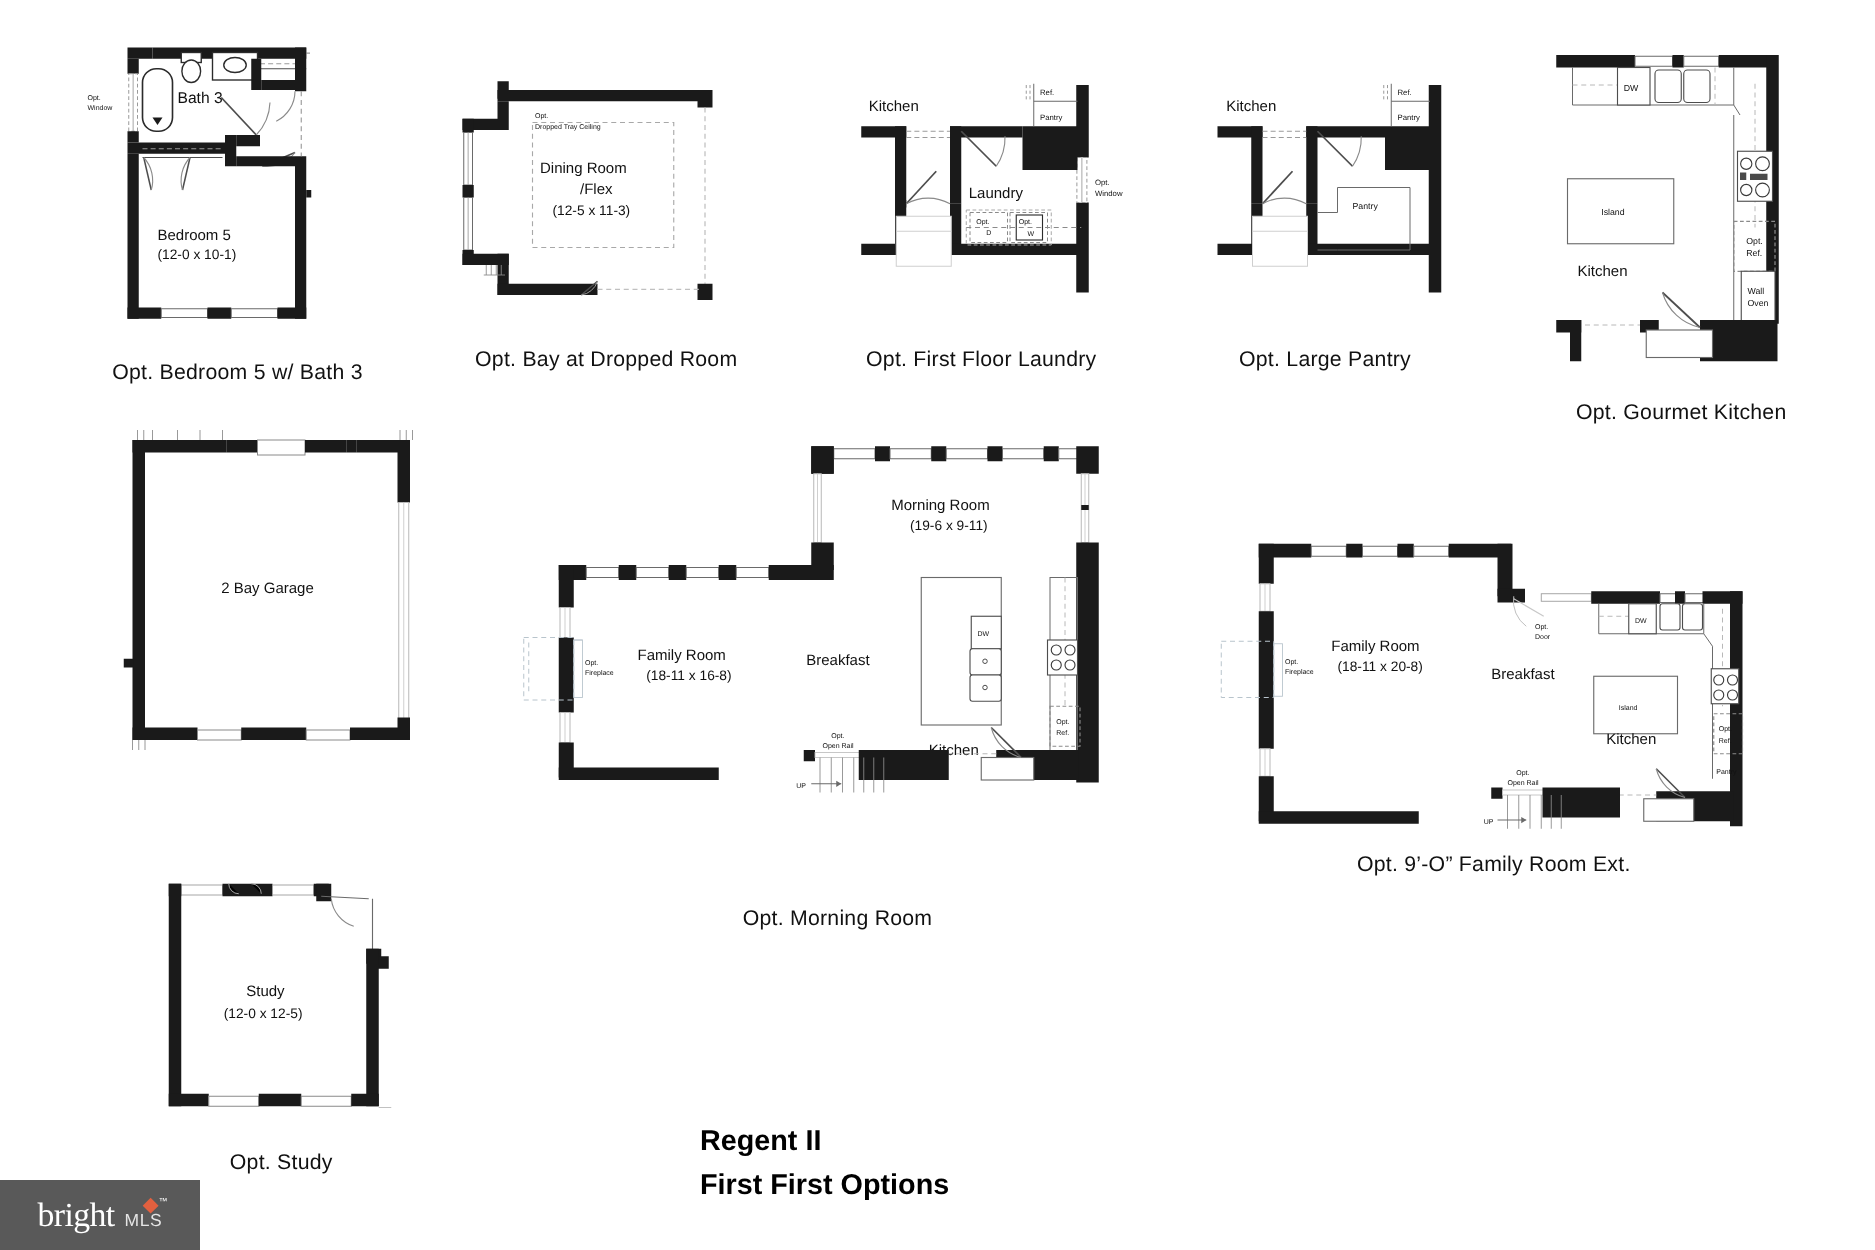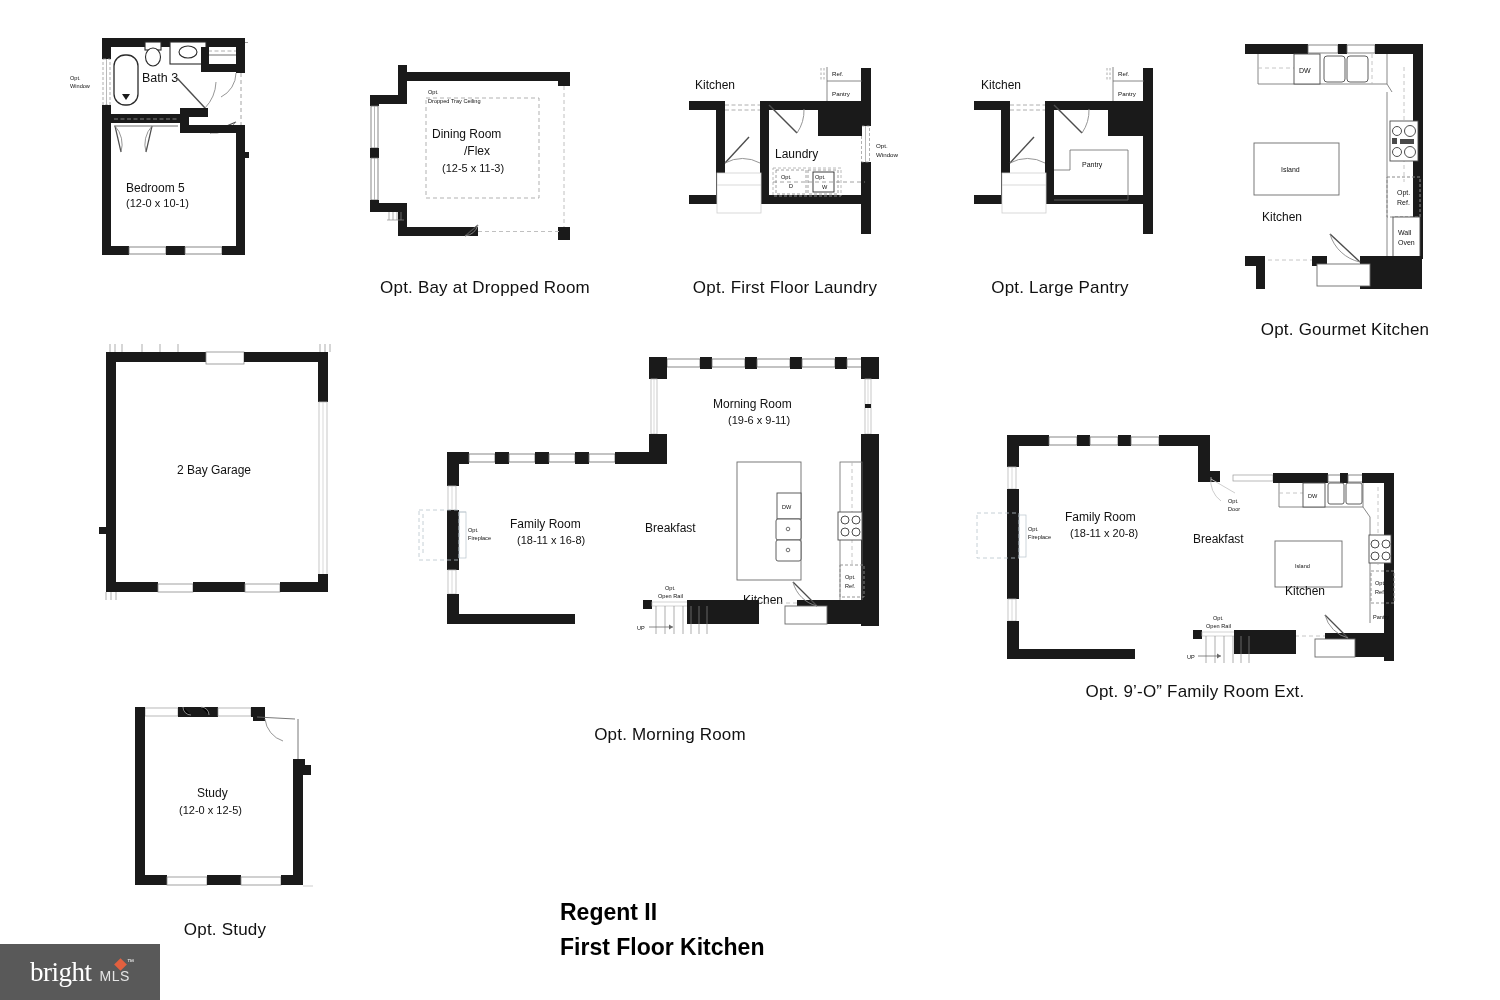--- a/index.html
+++ b/index.html
@@ -185,20 +185,21 @@
         <rect x="152" y="216" width="23" height="9" fill="#1a1a1a"></rect>
 
         <text class="rm" x="56" y="162">Bedroom 5</text>
         <text class="dim" x="56" y="177">(12-0 x 10-1)</text>
 
         <text class="micro" x="0" y="50">Opt.</text>
         <text class="micro" x="0" y="58">Window</text>
       </g>
     </svg>
   </div>
+  <div class="plan-caption" style="left:0px; top:288px; width:380px;">Opt. Bedroom 5 w/ Bath 3</div>
 
   <div class="plan" style="left:360px; top:55px;">
     <svg width="250" height="230" viewBox="0 0 250 230">
       <g>
 
         <rect x="38" y="10" width="9" height="14" fill="#1a1a1a"></rect>
         <rect x="38" y="17" width="170" height="9" fill="#1a1a1a"></rect>
         <rect x="198" y="17" width="12" height="14" fill="#1a1a1a"></rect>
 
         <line x1="204" y1="31" x2="204" y2="172" stroke="#c0c0c0" stroke-width="1" stroke-dasharray="4,3"></line>
@@ -815,21 +816,21 @@
 
         <text class="rm" x="92" y="102">Study</text>
         <text class="dim" x="74" y="119">(12-0 x 12-5)</text>
       </g>
     </svg>
   </div>
   <div class="plan-caption" style="left:110px; top:920px; width:230px;">Opt. Study</div>
 
   <div class="sheet-title" style="left:560px; top:895px; width:400px;">
     <div>Regent II</div>
-    <div>First Floor Kitchen</div>
+    <div>First First Options</div>
   </div>
 
   <div class="logo">
     <div class="logo-text">
       <span>bright</span><span class="logo-mls">MLS</span>
       <span class="logo-dot"></span>
       <span class="logo-tm">™</span>
     </div>
   </div>
 

